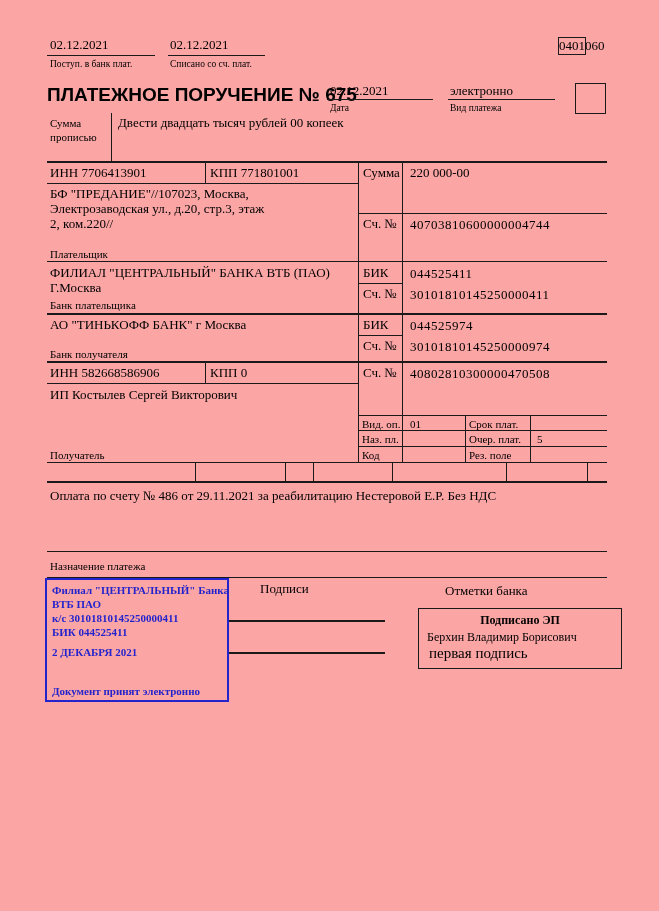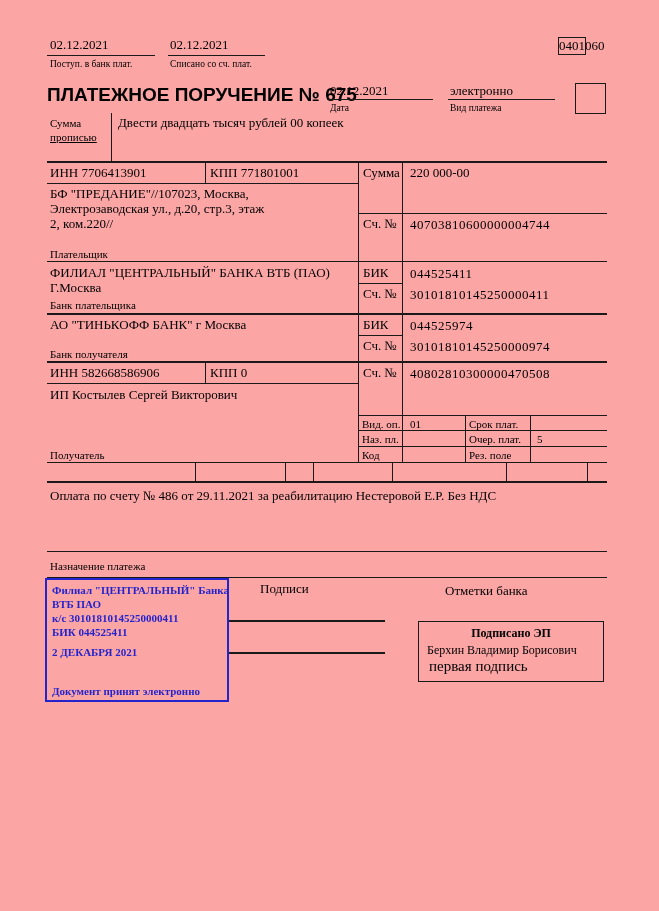--- a/index.html
+++ b/index.html
@@ -16,21 +16,21 @@
   .title{font-family:"Liberation Sans","DejaVu Sans",sans-serif;font-weight:bold;font-size:19px;}
   .hline,.vline{position:absolute;background:#1a1a1a;}
   .box{position:absolute;border:1.5px solid #1a1a1a;box-sizing:border-box;}
   .stamp{
     position:absolute;left:45px;top:578px;width:184px;height:124px;
     border:2px solid var(--stamp-color,#2424cc);box-sizing:border-box;
     color:var(--stamp-color,#2424cc);font-weight:bold;font-size:11px;
   }
   .stamp .abs{white-space:nowrap;}
   .esign{
-    position:absolute;left:418px;top:621px;width:186px;height:61px;
+    position:absolute;left:418px;top:608px;width:204px;height:61px;
     border:1.5px solid #1a1a1a;box-sizing:border-box;font-size:12px;
   }
   .center{text-align:center;}
 </style>
 </head>
 <body>
 
 <div class="page">
 
   <div class="abs serif" style="left:50px;top:38px;">02.12.2021</div>
@@ -51,21 +51,21 @@
   <div class="hline" style="left:327px;top:99px;width:106px;height:1px;"></div>
   <div class="abs mini" style="left:330px;top:103px;">Дата</div>
 
   <div class="abs serif" style="left:450px;top:84px;">электронно</div>
   <div class="hline" style="left:448px;top:99px;width:107px;height:1px;"></div>
   <div class="abs mini" style="left:450px;top:103px;">Вид платежа</div>
 
   <div class="box" style="left:575px;top:83px;width:31px;height:31px;"></div>
 
   <div class="abs seclabel" style="left:50px;top:117px;">Сумма</div>
-  <div class="abs seclabel" style="left:50px;top:131px;text-decoration:underline;">прописью</div>
+  <div class="abs seclabel" style="left:50px;top:131px;">прописью</div>
   <div class="vline" style="left:111px;top:113px;width:1px;height:48px;"></div>
   <div class="abs serif" style="left:118px;top:116px;">Двести двадцать тысяч рублей 00 копеек</div>
 
   <div class="hline" style="left:47px;top:161px;width:560px;height:2px;"></div>
   <div class="hline" style="left:47px;top:183px;width:311px;height:1px;"></div>
   <div class="hline" style="left:358px;top:213px;width:249px;height:1px;"></div>
   <div class="hline" style="left:47px;top:261px;width:560px;height:1px;"></div>
   <div class="hline" style="left:358px;top:283px;width:44px;height:1px;"></div>
   <div class="hline" style="left:47px;top:313px;width:560px;height:2px;"></div>
   <div class="hline" style="left:358px;top:335px;width:44px;height:1px;"></div>

